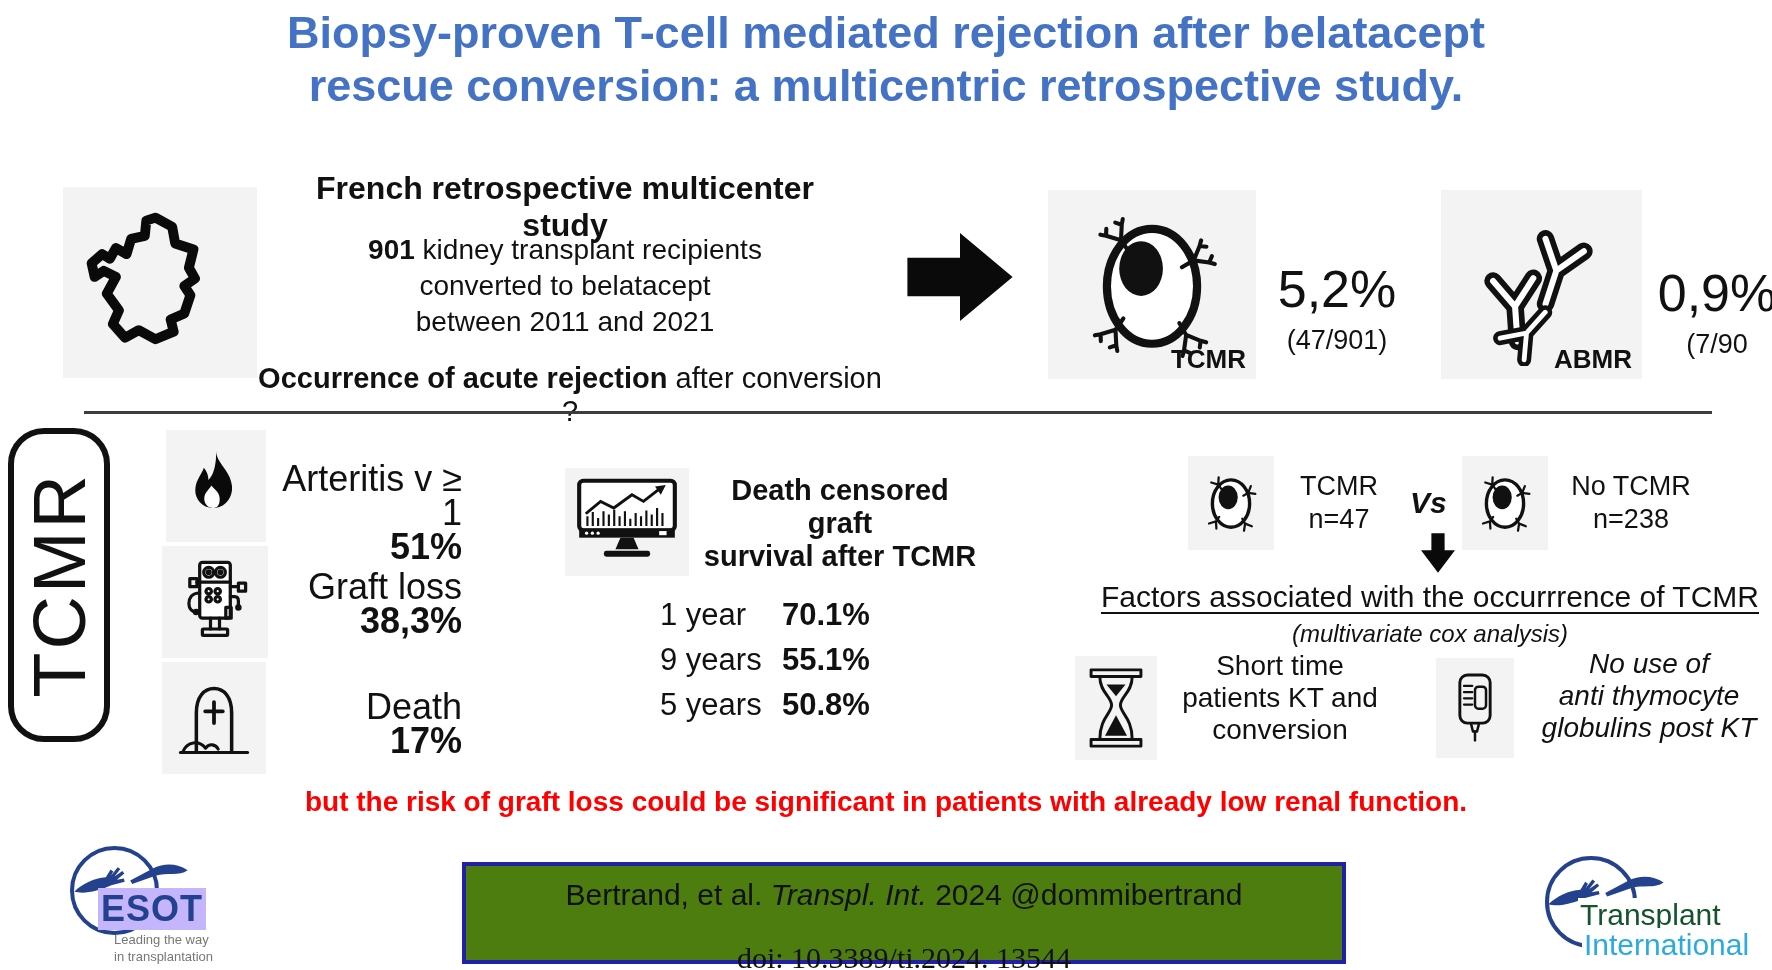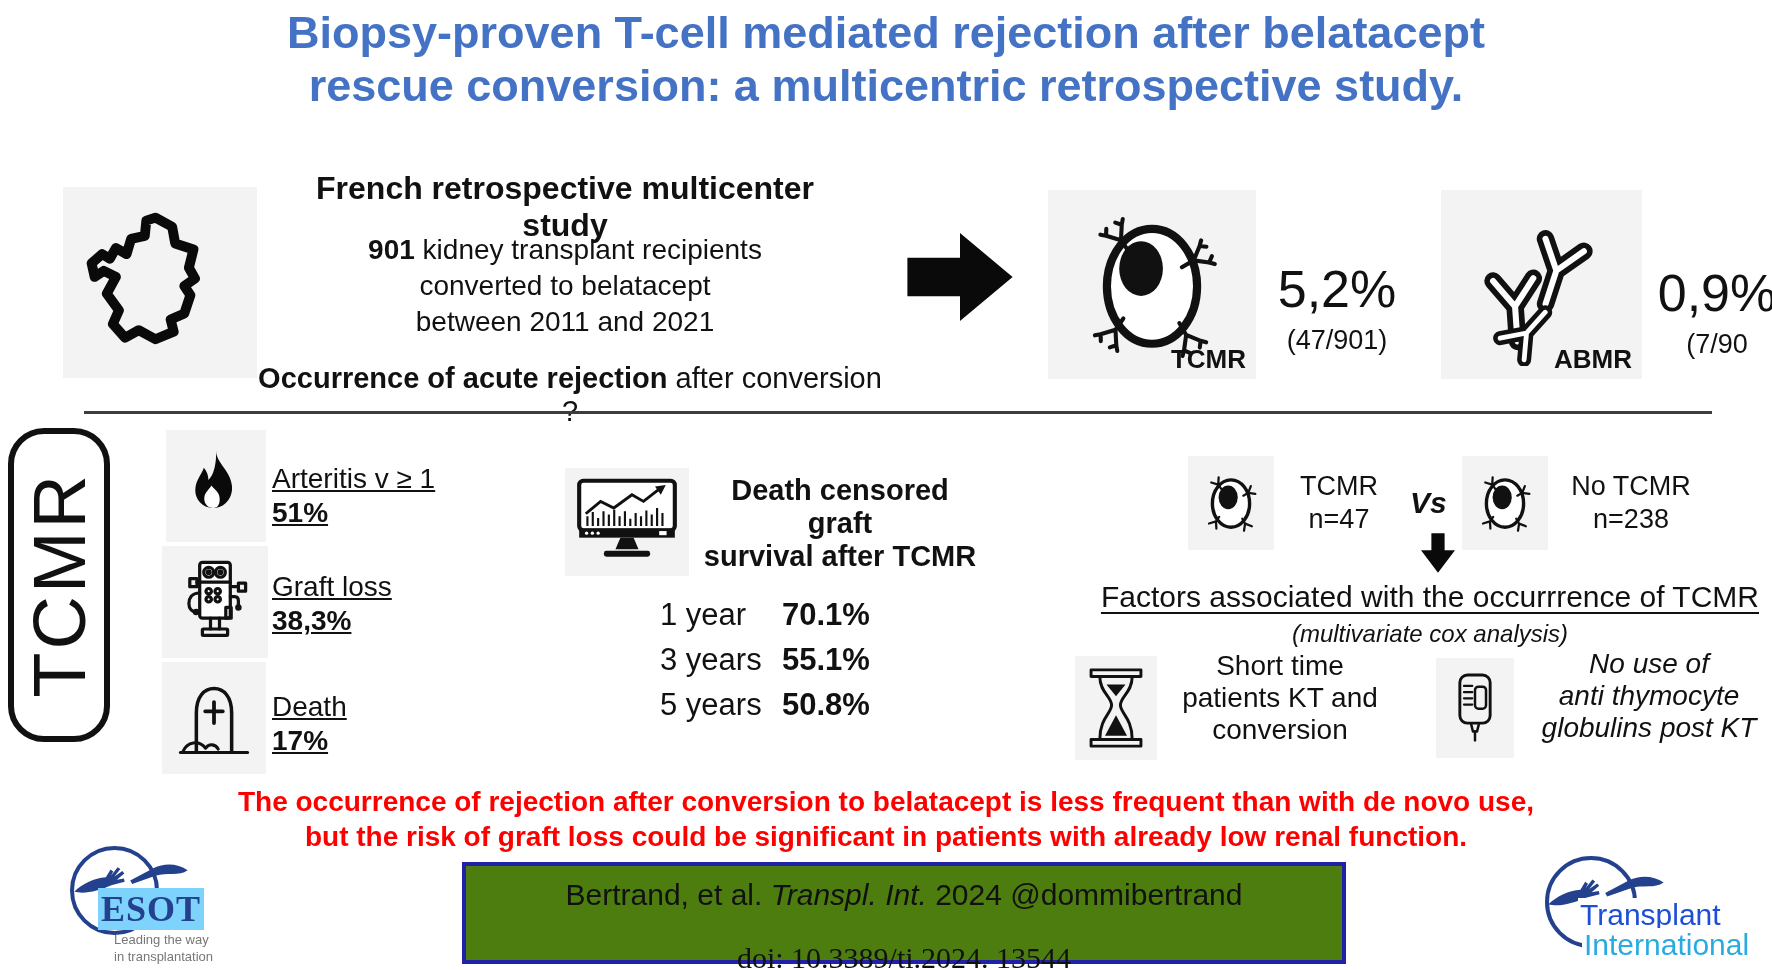--- a/index.html
+++ b/index.html
@@ -21,21 +21,21 @@
                font-size:28px;line-height:36px;}
   .occurrence{position:absolute;left:250px;top:362px;width:640px;text-align:center;font-size:29px;}
   .pct{position:absolute;text-align:center;}
   .pct-big{font-size:52px;line-height:1.05;}
   .pct-frac{font-size:27px;margin-top:8px;}
   .divider{position:absolute;left:84px;top:411px;width:1628px;height:3px;background:#3d3d3d;}
   .pill{position:absolute;left:8px;top:428px;width:102px;height:314px;border:6px solid #111;
         border-radius:36px;display:flex;align-items:center;justify-content:center;background:#fff;}
   .pill-text{display:block;writing-mode:vertical-rl;transform:rotate(180deg);
              font-size:74px;letter-spacing:3px;color:#111;}
-  .outcome-text{position:absolute;width:190px;text-align:left;font-size:28px;line-height:34px;text-decoration:underline;}
+  .outcome-text{position:absolute;width:190px;text-align:right;font-size:36px;line-height:34px;}
   .survival-head{position:absolute;left:700px;top:474px;width:280px;text-align:center;
                  font-weight:bold;font-size:29px;line-height:33px;}
   .survival-rows{position:absolute;left:660px;top:592px;font-size:31px;}
   .survival-row{display:grid;grid-template-columns:122px auto;height:45px;align-items:center;}
   .survival-row .val{font-weight:bold;}
   .cmp-label{position:absolute;text-align:center;font-size:27px;line-height:33px;}
   .vs{position:absolute;left:1410px;top:486px;font-size:30px;font-weight:bold;font-style:italic;}
   .factors-head{position:absolute;left:1092px;top:580px;width:676px;text-align:center;font-size:30px;
                 text-decoration:underline;text-decoration-thickness:2px;text-underline-offset:5px;}
   .factors-sub{position:absolute;left:1092px;top:620px;width:676px;text-align:center;
@@ -46,23 +46,23 @@
               color:var(--conclusion-red);font-weight:bold;font-size:28px;line-height:35px;}
   .citation-box{position:absolute;left:462px;top:862px;width:884px;height:102px;
                 border:4px solid var(--citation-border);background:#4d7c0f;text-align:center;
                 font-size:30px;padding-top:12px;}
   .citation-line2{margin-top:29px;font-family:Liberation Serif, serif;}
   .doi-link{text-decoration:underline;text-decoration-thickness:2px;text-underline-offset:5px;}
   .it{font-style:italic;}
   .logo{position:absolute;}
   .logo-circle{position:absolute;border:4px solid var(--logo-navy);border-radius:50%;background:#fff;}
   .esot-word{position:absolute;left:34px;top:48px;font-size:36px;font-weight:bold;
-             color:var(--logo-navy);background:#7dd3fc;padding:0 3px;letter-spacing:1px;font-family:Liberation Serif, serif;}
+             color:var(--logo-navy);background:#c4b5fd;padding:0 3px;letter-spacing:1px;}
   .esot-tagline{position:absolute;left:50px;top:92px;font-size:13px;color:#777;line-height:1.3;}
-  .ti-word1{position:absolute;left:38px;top:50px;font-size:30px;color:#1d4ed8;background:#fff;padding:0 2px;}
+  .ti-word1{position:absolute;left:38px;top:50px;font-size:30px;color:#14532d;background:#fff;padding:0 2px;}
   .ti-word2{position:absolute;left:42px;top:80px;font-size:30px;color:var(--logo-lightblue);
             background:#fff;padding:0 2px;}
 </style>
 </head>
 <body>
 
 <div class="canvas">
 
   <div class="title">
     <div>Biopsy-proven T-cell mediated rejection after belatacept</div>
@@ -226,21 +226,21 @@
   <div class="survival-head">
     <div>Death censored graft</div>
     <div>survival after TCMR</div>
   </div>
   <div class="survival-rows">
     <div class="survival-row">
       <span>1 year</span>
       <span class="val">70.1%</span>
     </div>
     <div class="survival-row">
-      <span>3 years</span>
+      <span>9 years</span>
       <span class="val">55.1%</span>
     </div>
     <div class="survival-row">
       <span>5 years</span>
       <span class="val">50.8%</span>
     </div>
   </div>
 
   <div class="gray-box" style="left:1188px;top:456px;width:86px;height:94px;">
     <svg width="62" height="68" viewBox="0 0 110 120">
@@ -326,21 +326,20 @@
       </g>
     </svg>
   </div>
   <div class="factor-text it" style="left:1526px;top:648px;width:246px;">
     <div>No use of</div>
     <div>anti thymocyte</div>
     <div>globulins post KT</div>
   </div>
 
   <div class="conclusion">
-    <div>The occurrence of rejection after conversion to belatacept is less frequent than with de novo use,</div>
     <div>but the risk of graft loss could be significant in patients with already low renal function.</div>
   </div>
 
   <div class="citation-box">
     <div>
       <span>Bertrand, et al. </span><span class="it">Transpl. Int.</span><span> 2024 @dommibertrand</span>
     </div>
     <div class="citation-line2">
       <span>doi: </span><span class="doi-link">10.3389/ti.2024. 13544</span>
     </div>

